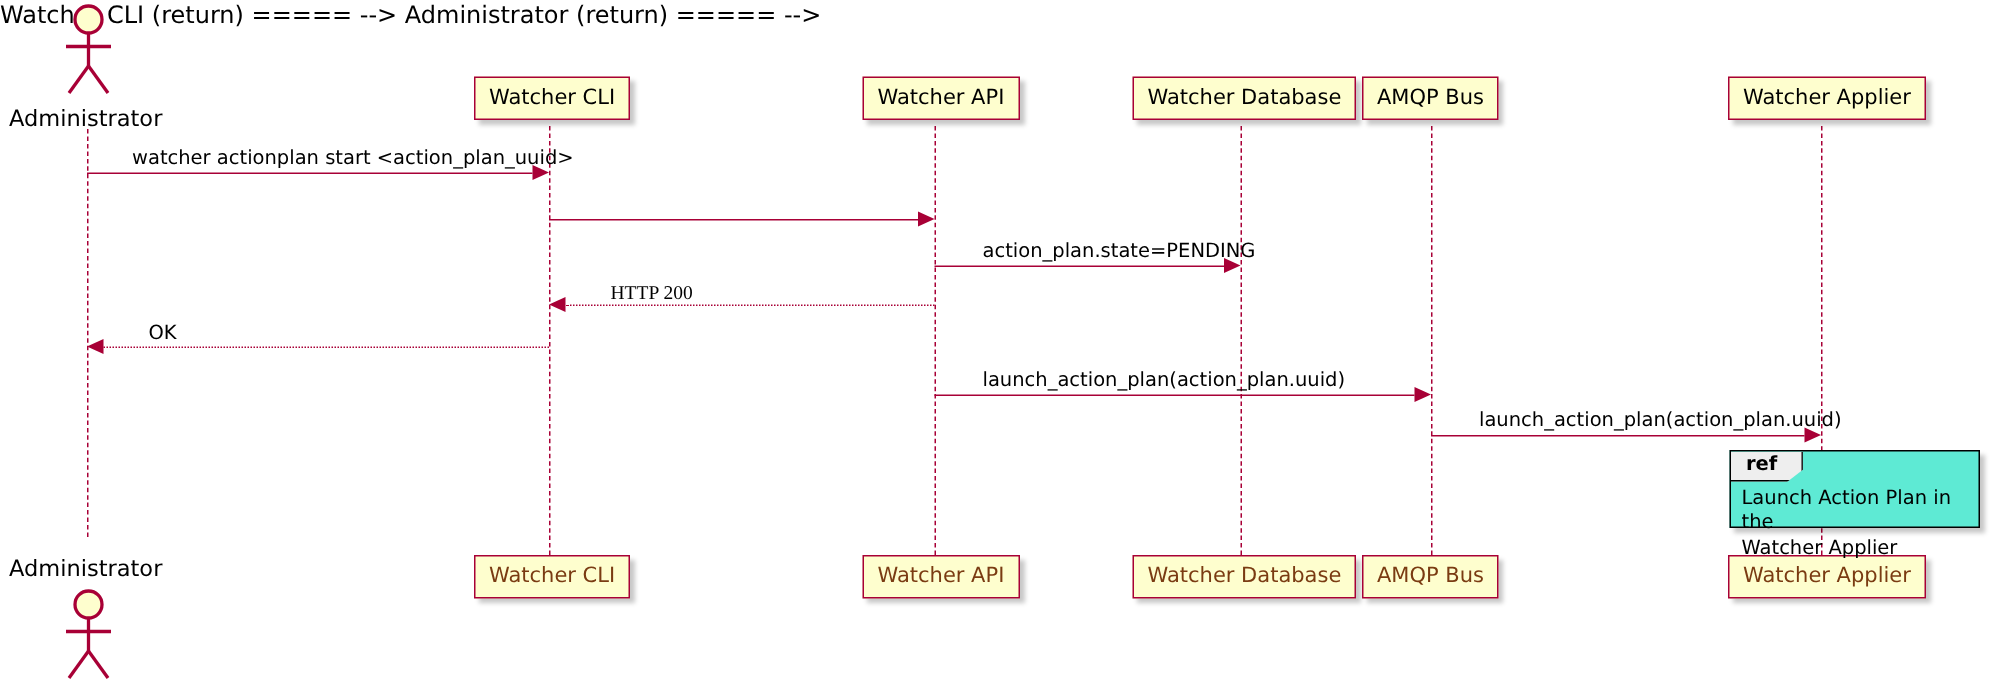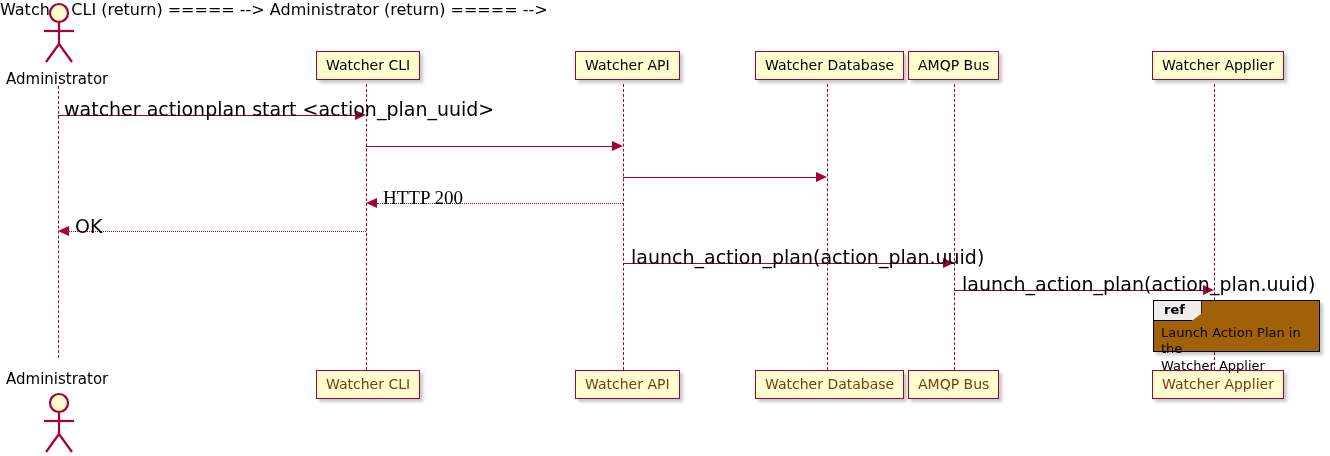--- a/index.html
+++ b/index.html
@@ -80,31 +80,32 @@
     border-bottom: 5px solid transparent;
     border-left: 11px solid #A80036;
   }
   .arrow-head.left {
     border-top: 5px solid transparent;
     border-bottom: 5px solid transparent;
     border-right: 11px solid #A80036;
   }
   .msg-label {
     position: absolute;
-    font-size: 19px;
+    font-size: 13px;
     color: #000000;
     white-space: nowrap;
     z-index: 5;
+    margin-left: 24px;
   }
 
   
   .ref-box {
     position: absolute;
     box-sizing: border-box;
-    background: #a16207;
+    background: #5eead4;
     border: 1.5px solid #000000;
     box-shadow: 3px 3px 3px rgba(0,0,0,0.22);
     z-index: 7;
     padding-left: 40px;
   }
   .ref-tab {
     position: absolute;
     left: 0;
     top: 0;
     box-sizing: border-box;
@@ -204,20 +205,21 @@
   <div class="arrow-head right" style="left:355px; top:110px;"></div>
   <div class="msg-label" style="left:64px; top:98px;">watcher actionplan start &lt;action_plan_uuid&gt;</div>
 
   
   <div class="msg-line" style="left:366px; top:146px; width:246px;"></div>
   <div class="arrow-head right" style="left:612px; top:141px;"></div>
 
   
   <div class="msg-line" style="left:623px; top:177px; width:193px;"></div>
   <div class="arrow-head right" style="left:816px; top:172px;"></div>
+  <div class="msg-label" style="left:631px; top:160px;">action_plan.state=PENDING</div>
 
    Watcher CLI (return) ===== --&gt;
   <div class="msg-line dotted" style="left:377px; top:203px; width:246px;"></div>
   <div class="arrow-head left" style="left:366px; top:198px;"></div>
   <div class="msg-label" style="left:383px; top:187px;font-family:Liberation Serif, serif;">HTTP 200</div>
 
    Administrator (return) ===== --&gt;
   <div class="msg-line dotted" style="left:69px; top:231px; width:297px;"></div>
   <div class="arrow-head left" style="left:58px; top:226px;"></div>
   <div class="msg-label" style="left:75px; top:215px;">OK</div>

